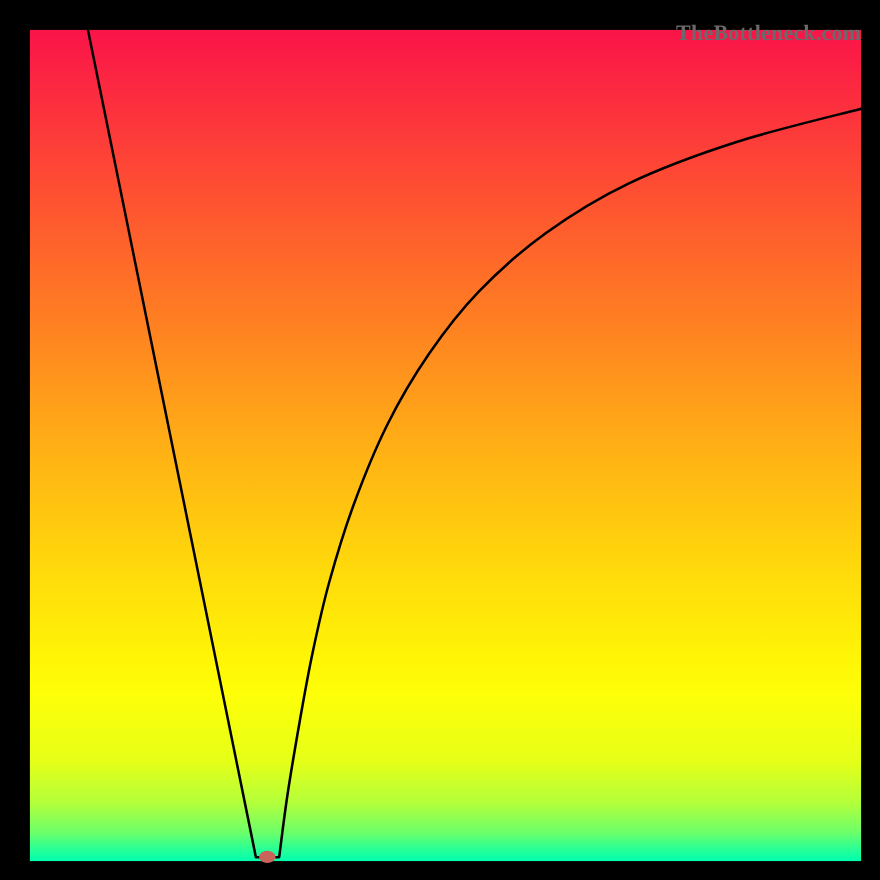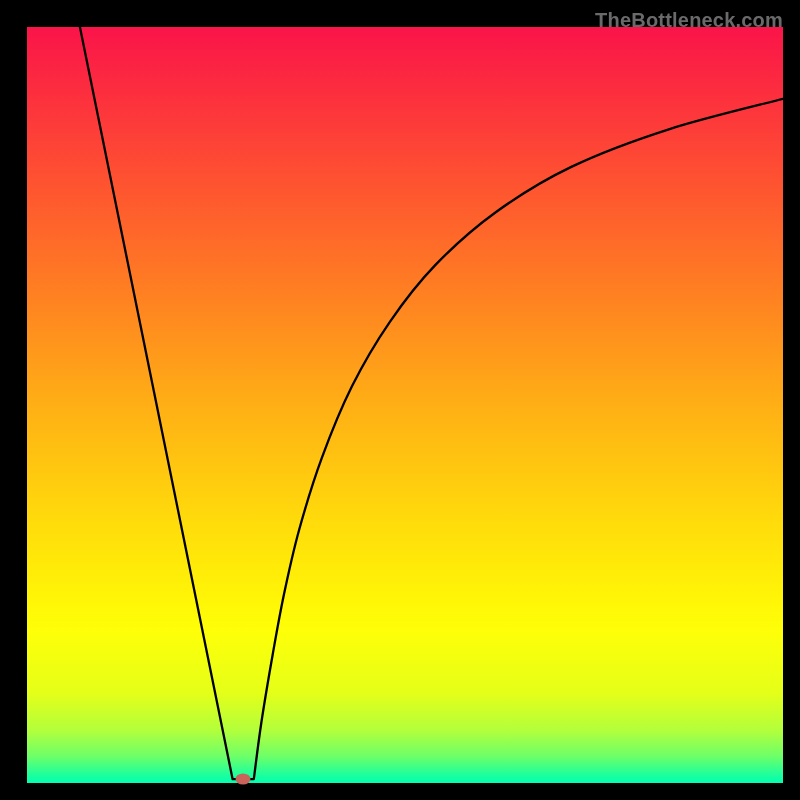--- a/index.html
+++ b/index.html
@@ -42,22 +42,22 @@
   .marker {
     position: absolute;
     width: 15px;
     height: 11px;
     border-radius: 50%;
     transform: translate(-50%, -50%);
   }
   .watermark {
     position: absolute;
     right: 17px;
-    top: 9px;
-    font-family: Liberation Sans, sans-serif;
+    top: 19px;
+    font-family: Liberation Serif, serif;
     font-size: 20px;
     font-weight: 600;
     color: #6a6a6a;
     letter-spacing: 0.2px;
   }
 </style>
 </head>
 <body>
 
 <div class="frame">

